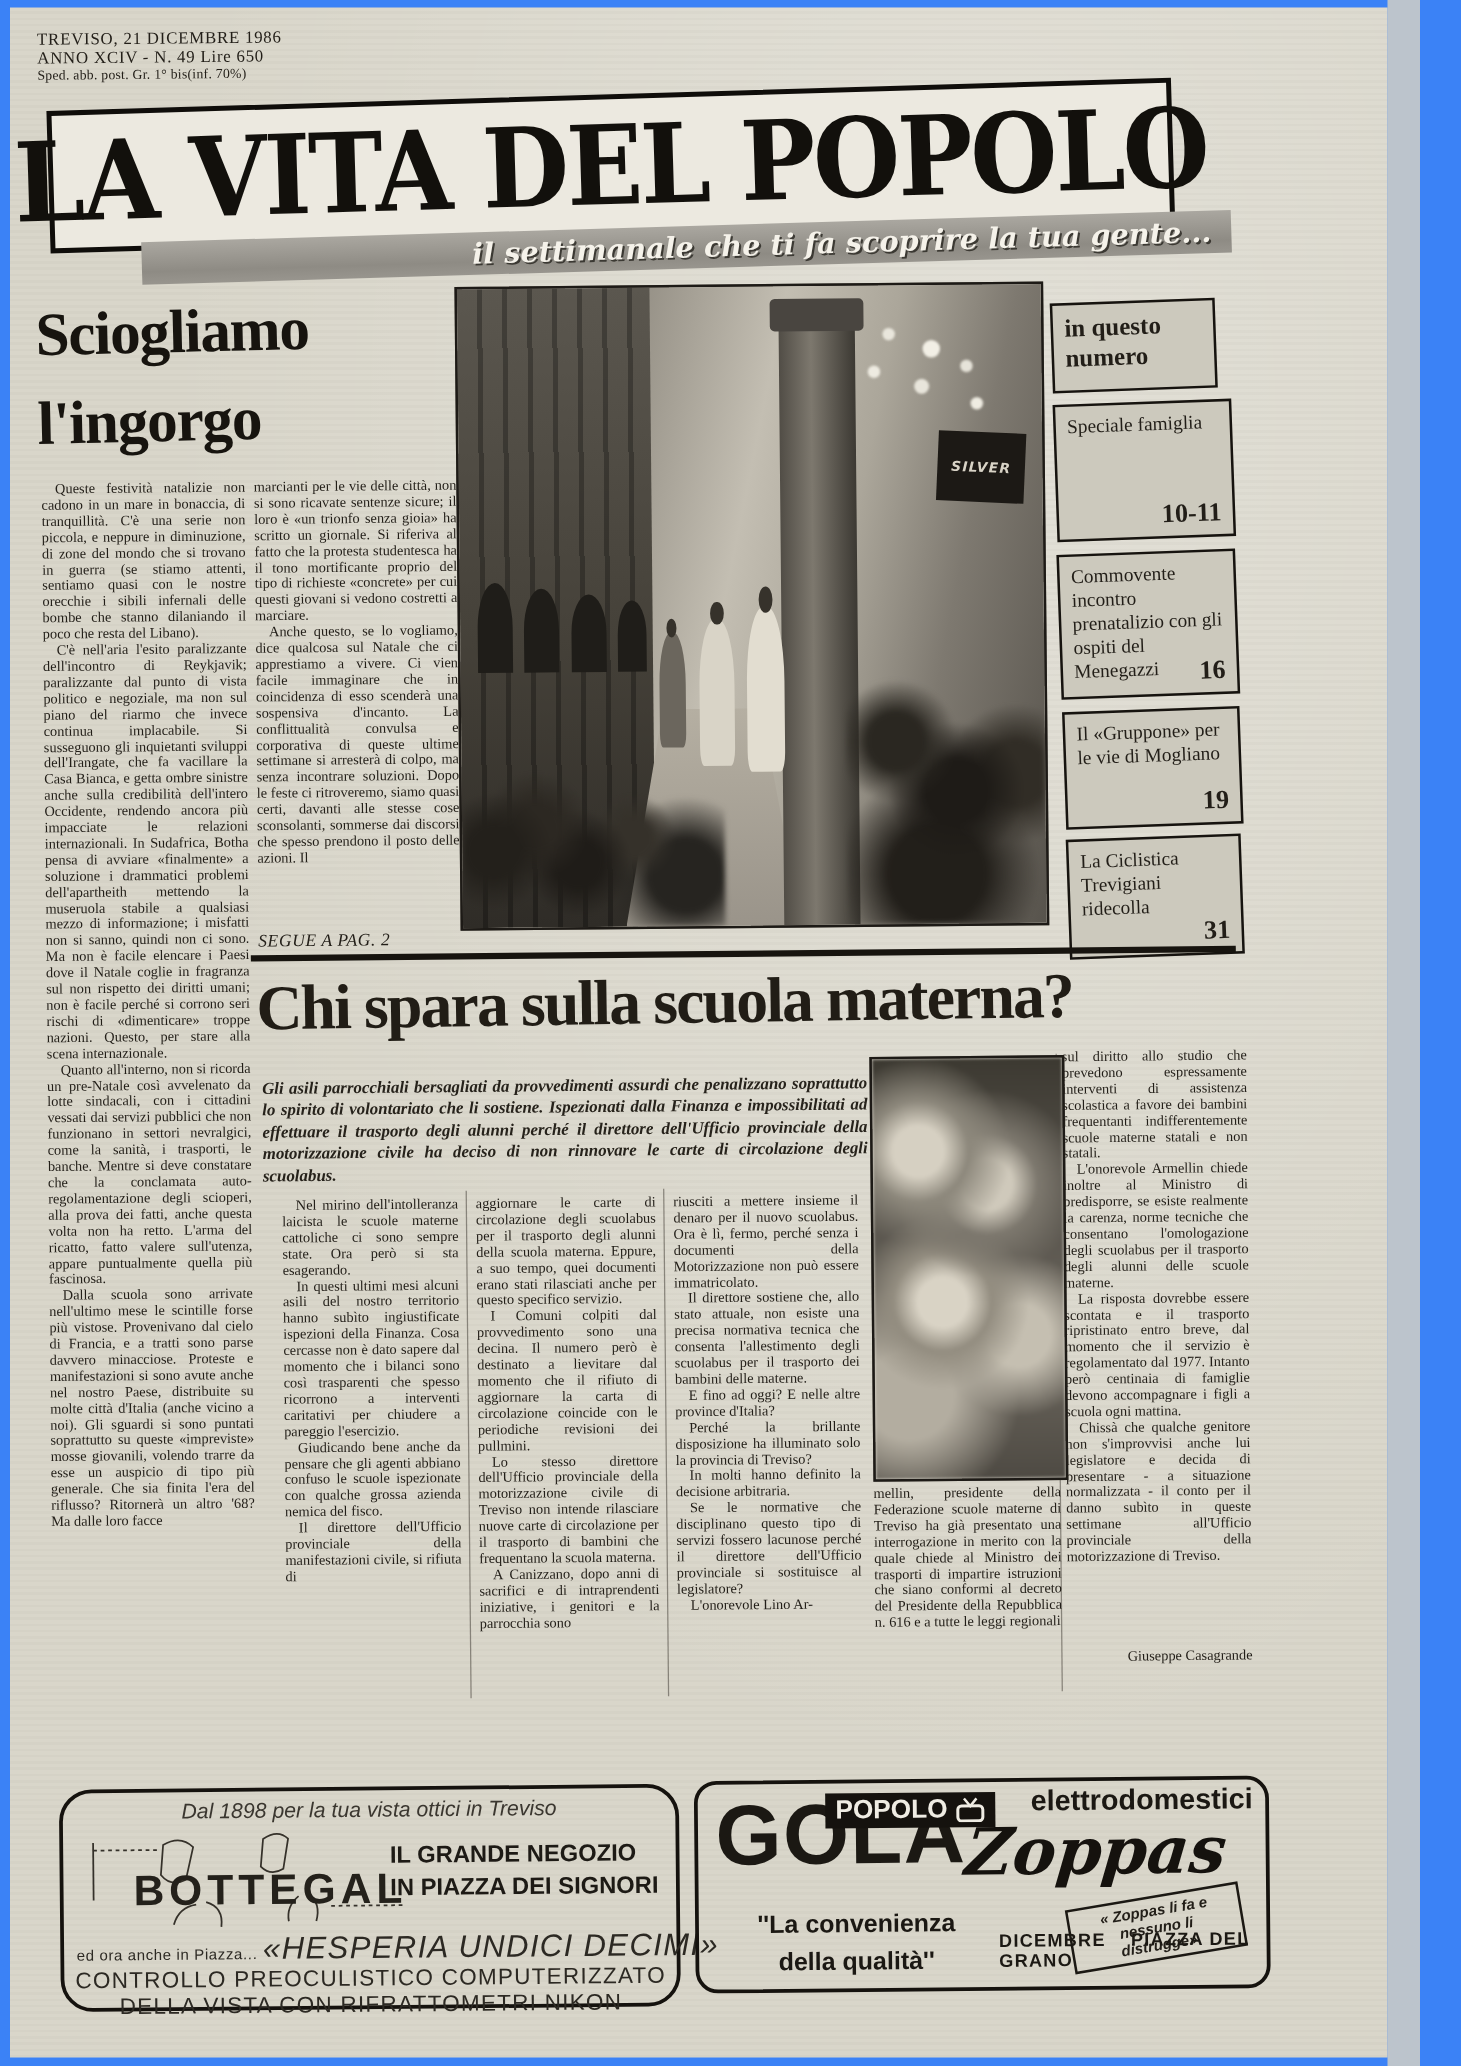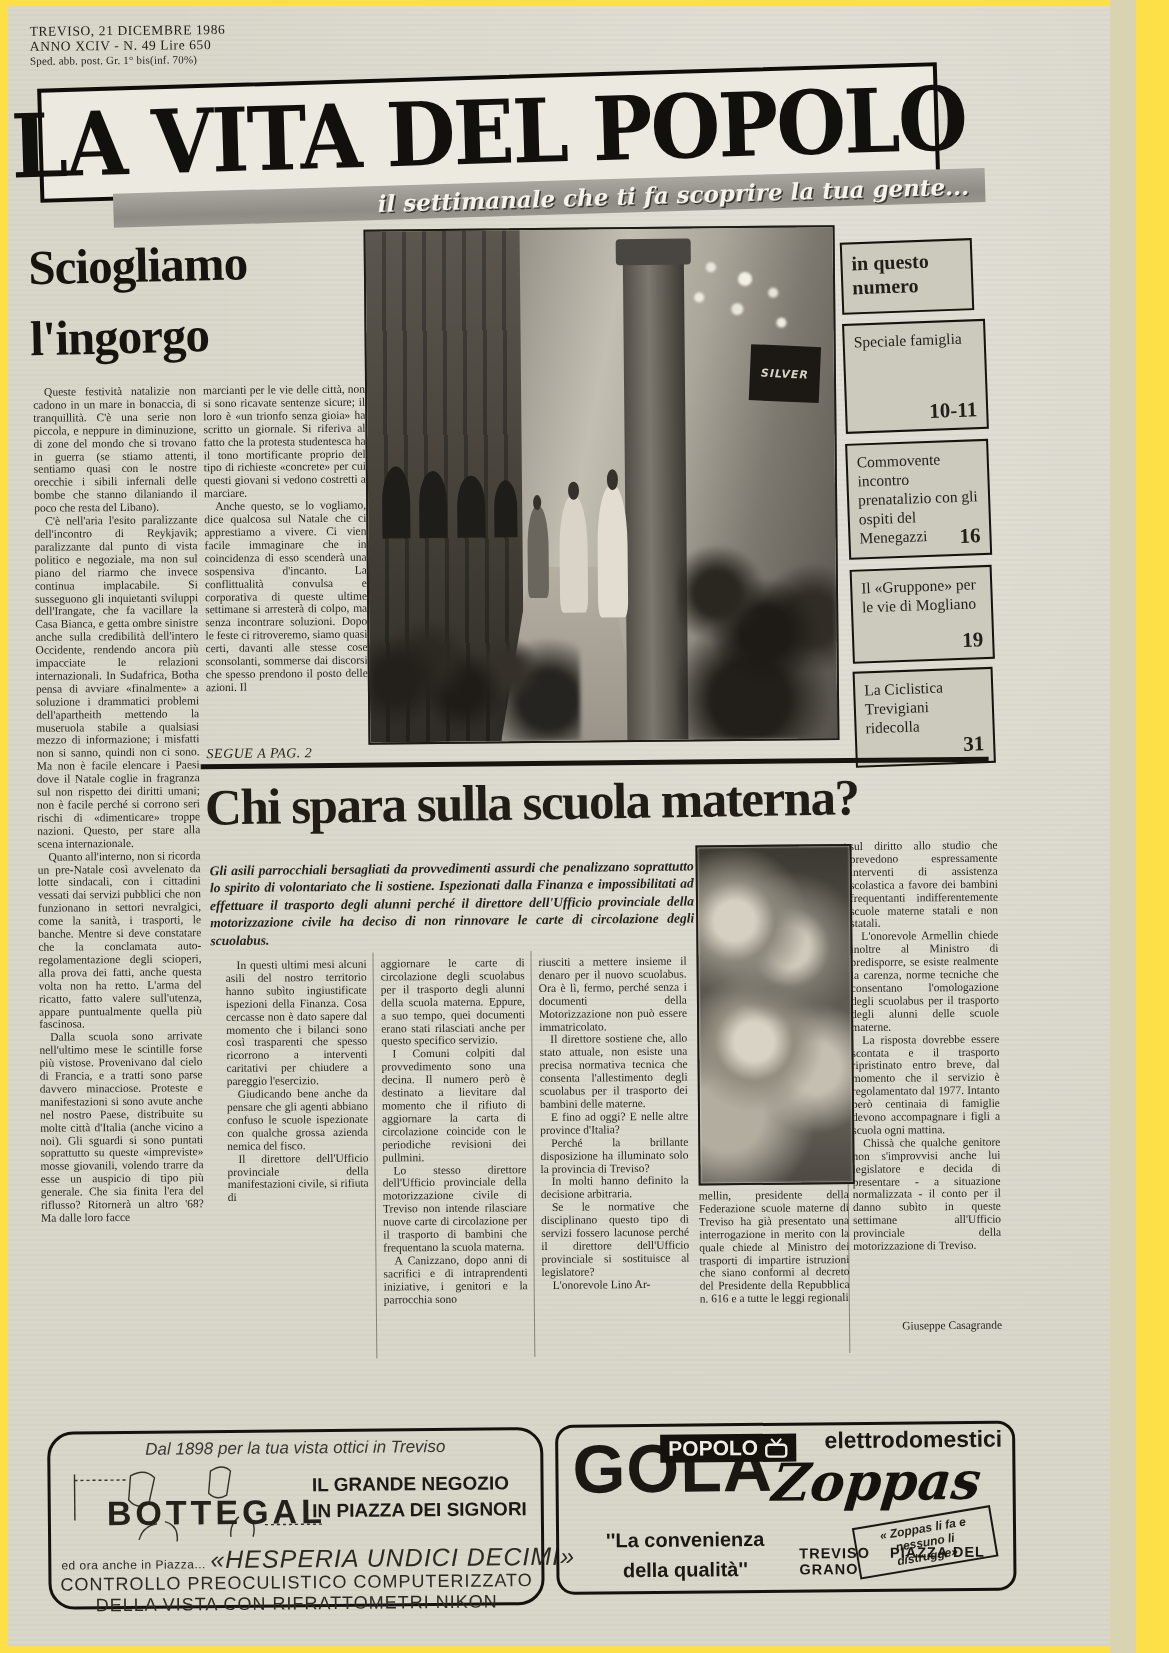--- a/index.html
+++ b/index.html
@@ -1,16 +1,16 @@
 <!DOCTYPE html>
 <html><head>
 <meta charset="utf-8">
 <style>
   html,body{margin:0;padding:0;background:#141210;}
-  .canvas{position:relative;width:1169px;height:1653px;overflow:hidden;background:#fde047;
+  .canvas{position:relative;width:1169px;height:1653px;overflow:hidden;background:#3b82f6;
           font-family:"Liberation Serif",serif;color:#221e18;}
   .abs{position:absolute;}
   .paper{position:absolute;left:8px;top:6px;width:1102px;height:1640px;background:#d9d6ca;}
   .paper::after{content:"";position:absolute;inset:0;pointer-events:none;
     background:repeating-linear-gradient(0deg,rgba(0,0,0,.02) 0 2px,transparent 2px 5px),
                radial-gradient(ellipse at 70% 20%,rgba(255,255,255,.25),transparent 60%);}
   .edge-strip{position:absolute;left:1110px;top:0;width:26px;height:1653px;background:#d3d0c4;opacity:.85;}
   .tilt{position:absolute;inset:0;transform:rotate(-0.55deg);transform-origin:55% 42%;}
 
   
@@ -186,20 +186,21 @@
 
     <div class="abs main-rule"></div>
     <div class="abs main-headline">Chi spara sulla scuola materna?</div>
     <div class="abs lede">Gli asili parrocchiali bersagliati da provvedimenti assurdi che penalizzano soprattutto lo spirito di volontariato che li sostiene. Ispezionati dalla Finanza e impossibilitati ad effettuare il trasporto degli alunni perché il direttore dell'Ufficio provinciale della motorizzazione civile ha deciso di non rinnovare le carte di circolazione degli scuolabus.</div>
 
     <div class="abs vrule" style="left:370px;top:950px;height:406px;"></div>
     <div class="abs vrule" style="left:528px;top:950px;height:406px;"></div>
     <div class="abs vrule" style="left:843px;top:845px;height:510px;"></div>
 
     <div class="abs col" style="left:223px;top:955px;width:141px;height:402px;">
+        <p>Nel mirino dell'intolleranza laicista le scuole materne cattoliche ci sono sempre state. Ora però si sta esagerando.</p>
         <p>In questi ultimi mesi alcuni asili del nostro territorio hanno subìto ingiustificate ispezioni della Finanza. Cosa cercasse non è dato sapere dal momento che i bilanci sono così trasparenti che spesso ricorrono a interventi caritativi per chiudere a pareggio l'esercizio.</p>
         <p>Giudicando bene anche da pensare che gli agenti abbiano confuso le scuole ispezionate con qualche grossa azienda nemica del fisco.</p>
         <p>Il direttore dell'Ufficio provinciale della manifestazioni civile, si rifiuta di</p>
       </div>
     <div class="abs col cont" style="left:378px;top:955px;width:144px;height:402px;">
         <p>aggiornare le carte di circolazione degli scuolabus per il trasporto degli alunni della scuola materna. Eppure, a suo tempo, quei documenti erano stati rilasciati anche per questo specifico servizio.</p>
         <p>I Comuni colpiti dal provvedimento sono una decina. Il numero però è destinato a lievitare dal momento che il rifiuto di aggiornare la carta di circolazione coincide con le periodiche revisioni dei pullmini.</p>
         <p>Lo stesso direttore dell'Ufficio provinciale della motorizzazione civile di Treviso non intende rilasciare nuove carte di circolazione per il trasporto di bambini che frequentano la scuola materna.</p>
         <p>A Canizzano, dopo anni di sacrifici e di intraprendenti iniziative, i genitori e la parrocchia sono</p>
       </div>
@@ -265,19 +266,19 @@
         <svg width="24" height="20" viewBox="0 0 24 20">
           <path d="M7 1 L12 7 L17 1" fill="none" stroke="#efece3" stroke-width="2"></path>
           <rect x="2" y="7" width="20" height="12" rx="3" fill="none" stroke="#efece3" stroke-width="2.4"></rect>
         </svg>
       </div>
       <div class="eld">elettrodomestici</div>
       <div class="zoppas">Zoppas</div>
       <div class="stamp">« Zoppas li fa e nessuno li distrugge»</div>
       <div class="slogan">''La convenienza della qualità''</div>
       <div class="addr">
-        <span>TREVISO</span>&nbsp;&nbsp;&nbsp;
+        <span>DICEMBRE</span>&nbsp;&nbsp;&nbsp;
         <span>PIAZZA DEL GRANO</span>
       </div>
     </div>
 
   </div>
 </div>
 
 </body></html>

